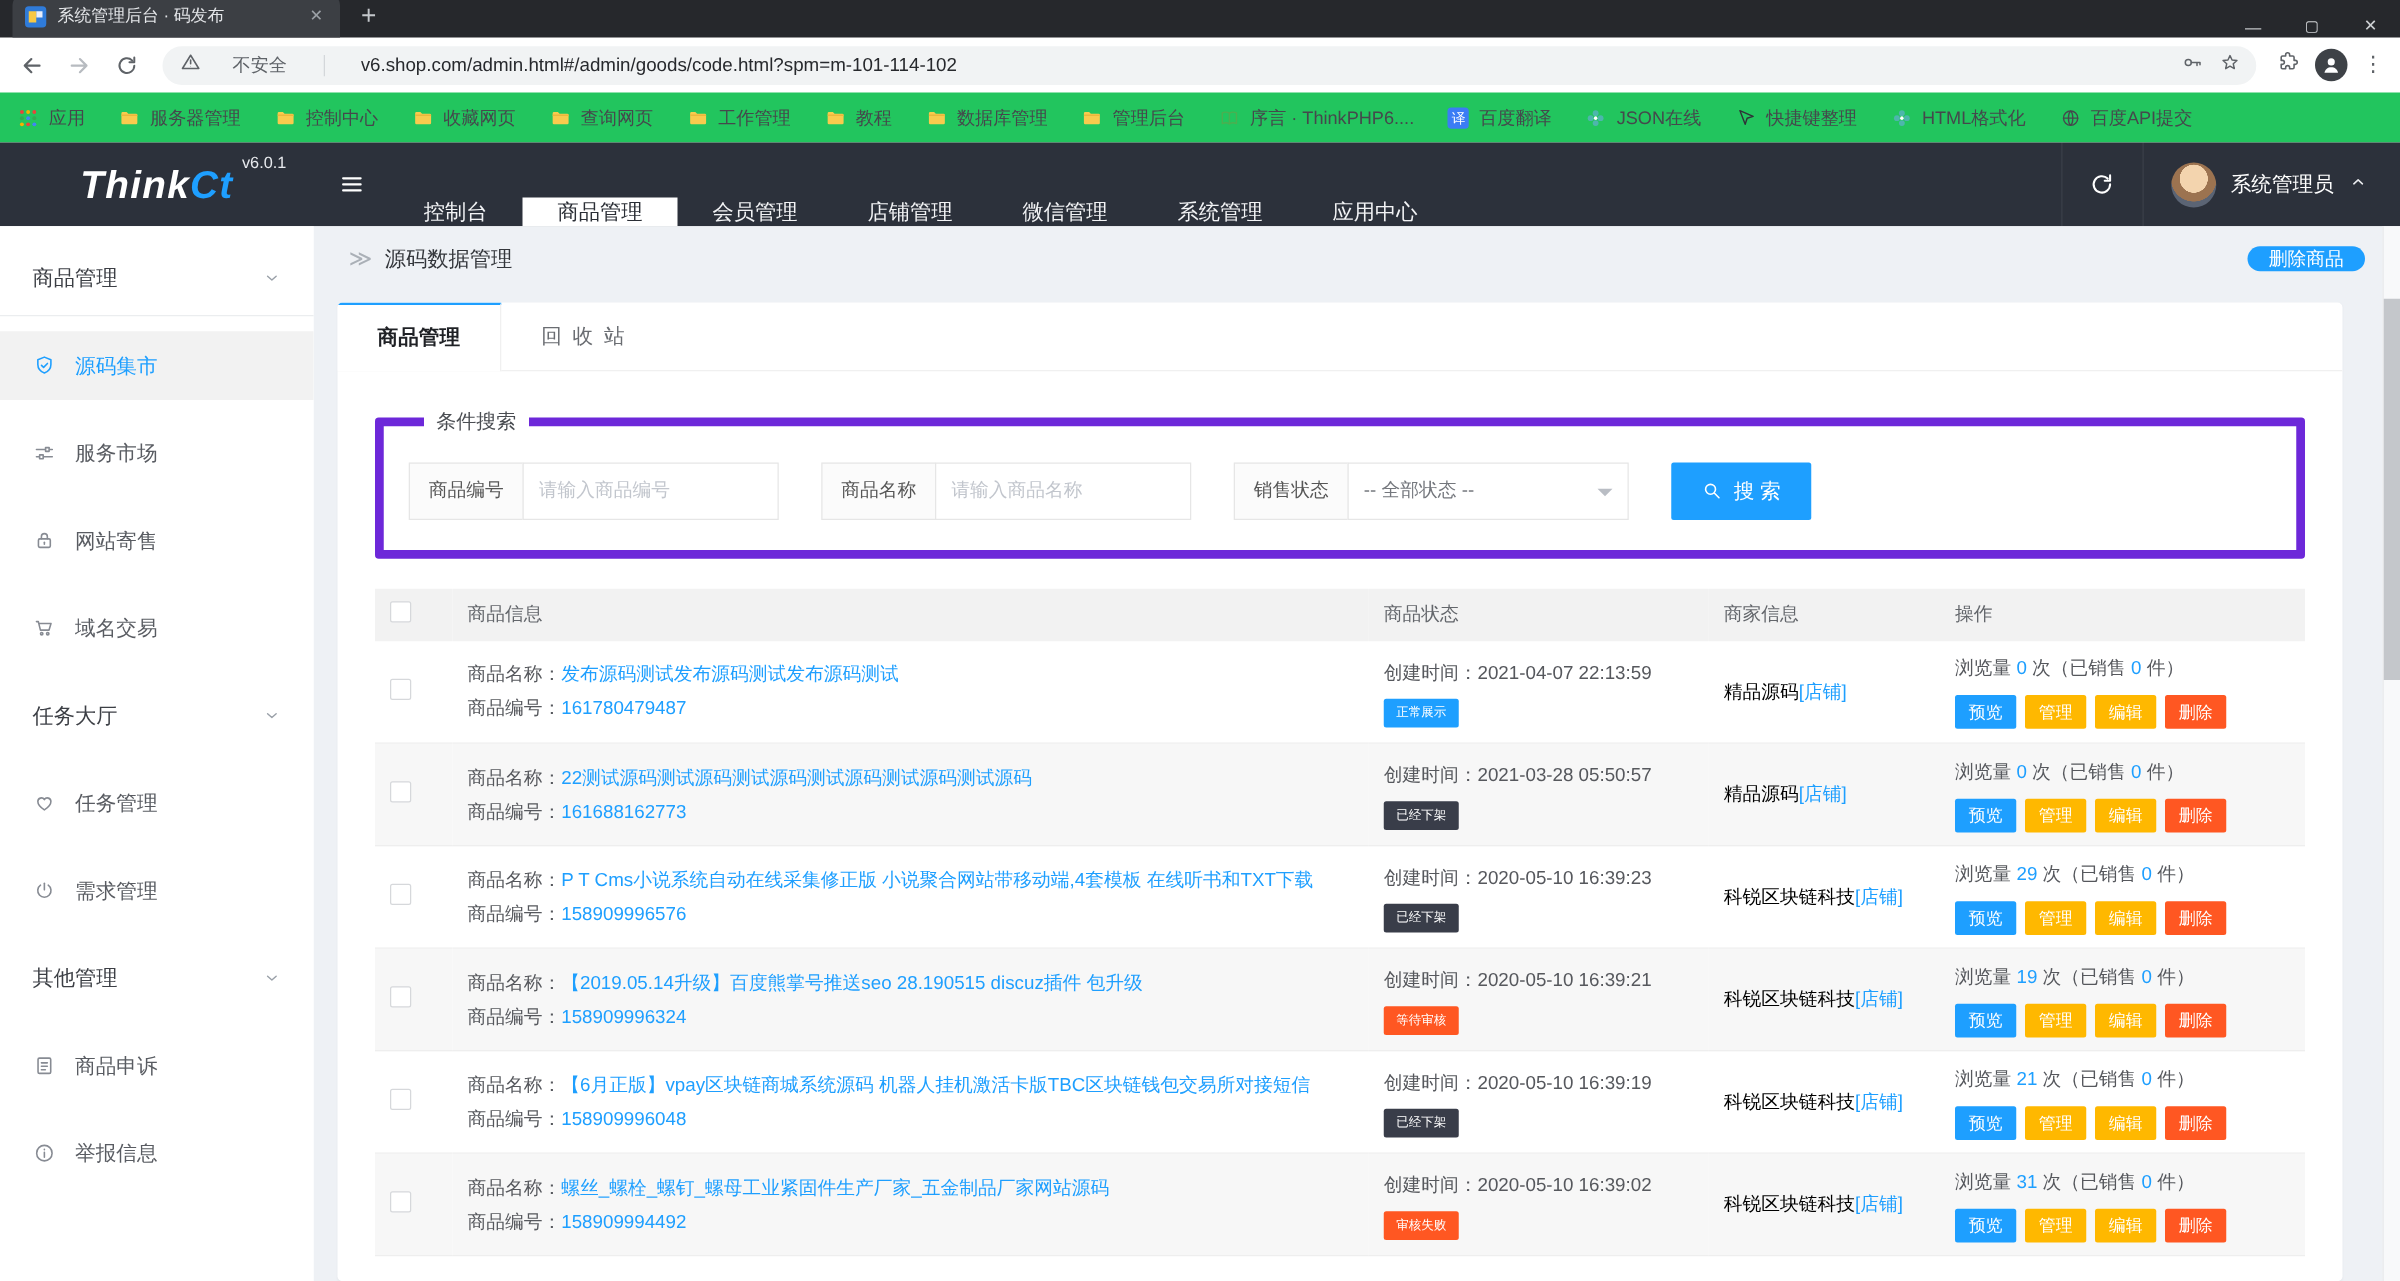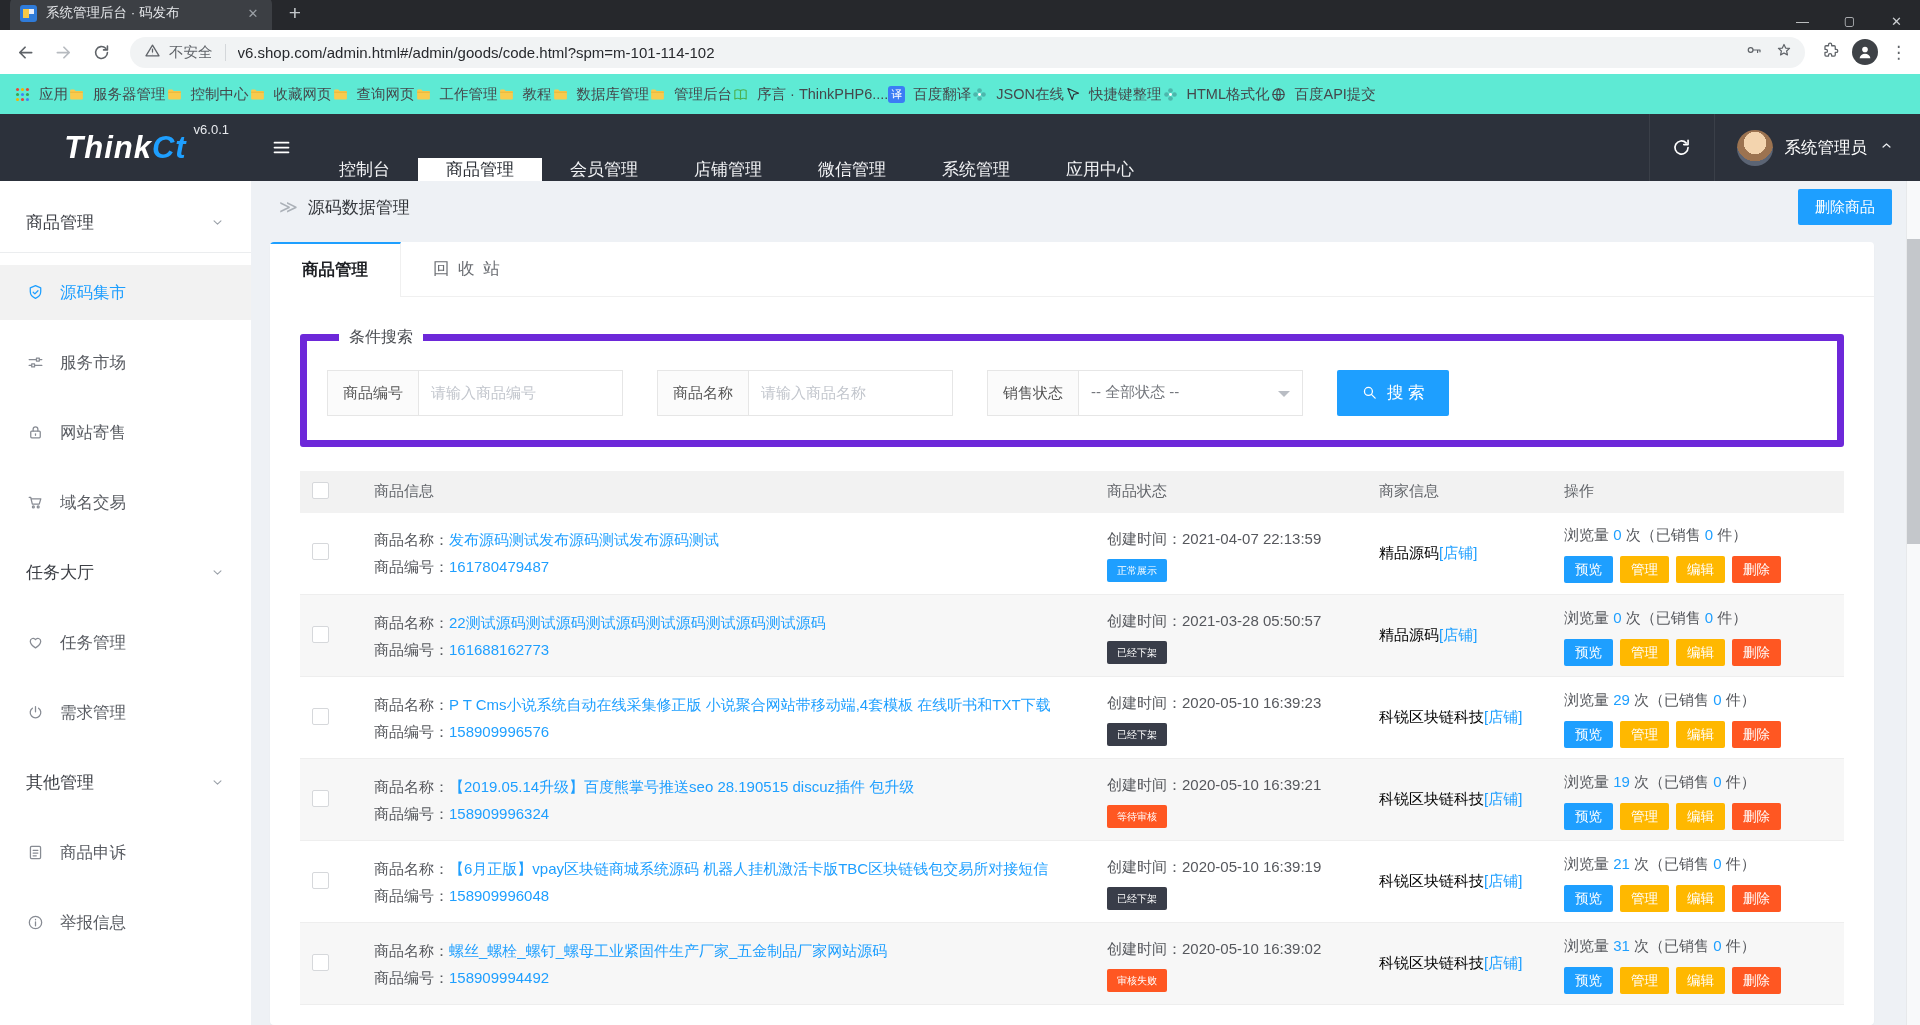--- a/index.html
+++ b/index.html
@@ -20,31 +20,31 @@
   .favicon::before { content:""; position:absolute; left:9px; top:4px; width:5px; height:5px; background:#e8eefb; }
   .tab-close { color:#9ba0a6; font-size:13px; width:18px; height:18px; display:flex; align-items:center; justify-content:center; border-radius:50%; }
   .newtab { color:#c3c7cb; font-size:21px; width:30px; height:30px; display:flex; align-items:center; justify-content:center; margin:0 0 2px 8px; }
   .wincontrols { position:absolute; right:0; top:0; height:42px; display:flex; }
   .winbtn { width:47px; height:42px; display:flex; align-items:center; justify-content:center; color:#cdd0d3; font-size:13px; }
 
   
   .addressbar { height:44px; background:#fff; display:flex; align-items:center; padding:0 10px 0 8px; gap:4px; flex:0 0 auto; }
   .navbtn { width:34px; height:34px; display:flex; align-items:center; justify-content:center; border-radius:50%; }
   .omnibox { flex:1; height:31px; background:#f1f3f4; border-radius:16px; display:flex; align-items:center;
-             padding:0 12px 0 14px; margin:0 8px; gap:8px; min-width:0; }
+             padding:0 12px 0 14px; margin:0 8px; gap:25px; min-width:0; }
   .sec-label { color:#5f6368; font-size:14.5px; white-space:nowrap; }
   .omni-div { width:1px; height:17px; background:#d4d7da; margin:0 4px; }
   .url-text { color:#27292d; font-size:15px; white-space:nowrap; overflow:hidden; flex:1; }
   .omni-right { display:flex; align-items:center; gap:12px; }
   .toolbar-right { display:flex; align-items:center; gap:12px; padding:0 4px; }
   .profile-btn { width:26px; height:26px; border-radius:50%; background:#3e4247; display:flex; align-items:center; justify-content:center; }
   .kebab { color:#5f6368; font-size:17px; letter-spacing:0; width:16px; text-align:center; }
 
   
-  .bookmarksbar { height:40px; background:#5eead4; display:flex; align-items:center; padding:0 14px; flex:0 0 auto; overflow:hidden; }
+  .bookmarksbar { height:40px; background:#22c55e; display:flex; align-items:center; padding:0 14px; gap:27px; flex:0 0 auto; overflow:hidden; }
   .bm { display:flex; align-items:center; gap:8px; white-space:nowrap; }
   .bm-label { color:#45484c; font-size:14.5px; }
   .bm-translate { width:17px; height:17px; background:#3b7cf5; border-radius:3px; color:#fff; font-size:11px;
                   display:flex; align-items:center; justify-content:center; }
 
   
   .navbar { height:67px; background:#2c313b; display:flex; align-items:stretch; color:#fff; flex:0 0 auto; position:relative; }
   .logo-box { width:251px; display:flex; align-items:center; justify-content:center; position:relative; }
   .logo-text { font-size:31px; font-weight:bold; font-style:italic; letter-spacing:1px; }
   .logo-text .lg1 { color:#ffffff; }
@@ -73,22 +73,22 @@
   .side-item { height:55px; margin-bottom:15px; display:flex; align-items:center; gap:15px; padding:0 26px; font-size:16.5px; color:#595c62; cursor:pointer; }
   .side-item .ic { color:#878b93; }
   .side-item.active { background:#f2f2f2; color:#1E9FFF; }
   .side-item.active .ic { color:#1E9FFF; }
 
   
   .content { flex:1; min-width:0; display:flex; flex-direction:column; }
   .content-head { height:67px; display:flex; align-items:center; padding:0 14px 0 28px; }
   .breadcrumb { display:flex; align-items:center; gap:10px; font-size:17px; color:#33363b; }
   .crumb-icon { color:#aab0b7; font-size:18px; }
-  .btn-primary { margin-left:auto; background:#1E9FFF; color:#fff; border:none; height:36px; padding:0 17px;
-                 font-size:15px; border-radius:2px; cursor:pointer; font-family:inherit; }
+  .btn-primary { margin-left:auto; background:#1E9FFF; color:#fff; border:none; height:20px; padding:0 17px;
+                 font-size:15px; border-radius:12px; cursor:pointer; font-family:inherit; }
 
   .card { margin:8px 32px 0 19px; background:#fff; border-radius:4px; box-shadow:0 1px 2px rgba(0,0,0,.03); height:1000px; overflow:hidden; }
   .card-tabs { height:55px; border-bottom:1px solid #f0f0f0; display:flex; }
   .ctab { padding:0 32px; display:flex; align-items:center; font-size:16.5px; color:#6a6d72; cursor:pointer; letter-spacing:2px; }
   .ctab.active { color:#1f2125; font-weight:bold; border-top:2px solid #1E9FFF; border-right:1px solid #f0f0f0;
                  margin-bottom:-1px; background:#fff; letter-spacing:0; }
 
   fieldset.search-box { margin:30px 30px 0; border:7px solid #6d28d9; border-radius:3px; padding:16px 20px 24px; }
   fieldset.search-box legend { font-size:16px; color:#4a4d52; padding:0 10px; margin-left:12px; }
   .form-row { display:flex; align-items:center; gap:34px; margin-top:6px; }

